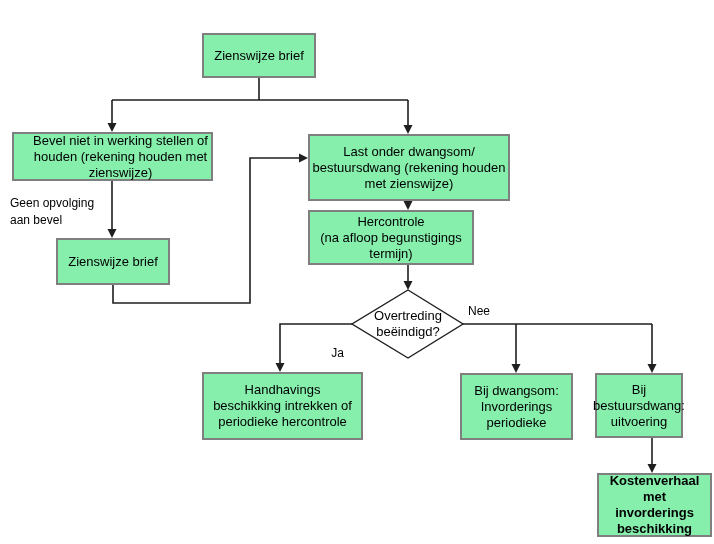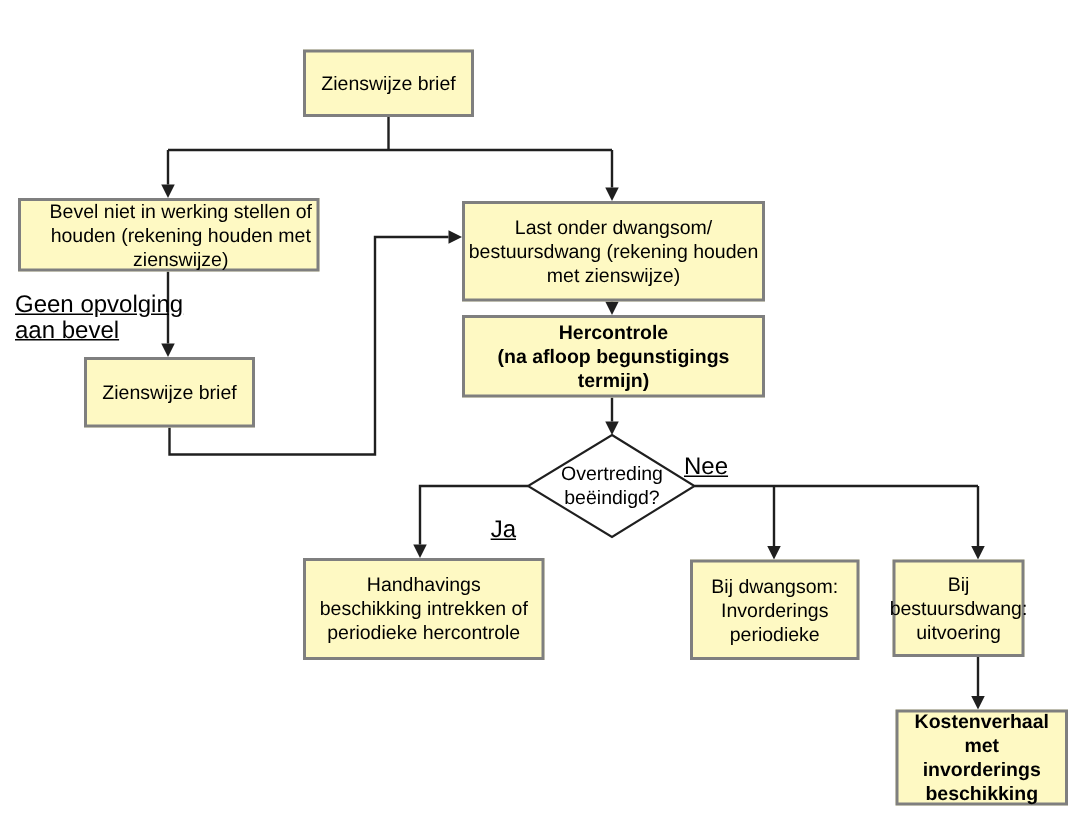--- a/index.html
+++ b/index.html
@@ -19,35 +19,34 @@
   }
   .layer{position:absolute;left:0;top:0;}
   .node{
     position:absolute;
     display:flex;align-items:center;justify-content:center;
     text-align:center;
     box-sizing:border-box;
   }
   .box{
     border:2px solid var(--box-border);
-    background:#fef9c3;
+    background:#86efac;
   }
   .label{
     white-space:pre-line;
     font-size:13px;
     line-height:16px;
     color:var(--text);
   }
   .edge-label{
     position:absolute;
-    font-size:16px;
+    font-size:12px;
     line-height:17px;
     white-space:pre-line;
     color:var(--text);
-    text-decoration:underline;
   }
   .edge-label.right{text-align:right;}
   svg .line{stroke:var(--line);stroke-width:1.6;fill:none;}
   svg .arrow{fill:var(--line);stroke:none;}
   svg .diamond{stroke:var(--line);stroke-width:1.4;fill:#ffffff;}
 </style>
 </head>
 <body>
 
 <div class="canvas">
@@ -96,21 +95,21 @@
   <div class="node box" style="left:308px;top:134px;width:202px;height:67px;">
     <span class="label">Last onder dwangsom/
 bestuursdwang (rekening houden
 met zienswijze)</span>
   </div>
 
   <div class="node box" style="left:56px;top:238px;width:114px;height:47px;">
     <span class="label">Zienswijze brief</span>
   </div>
 
-  <div class="node box" style="left:308px;top:210px;width:202px;height:55px;font-weight:bold;">
+  <div class="node box" style="left:308px;top:210px;width:166px;height:55px;">
     <span class="label">Hercontrole
 (na afloop begunstigings
 termijn)</span>
   </div>
 
   <div class="node box" style="left:202px;top:372px;width:161px;height:68px;">
     <span class="label">Handhavings
 beschikking intrekken of
 periodieke hercontrole</span>
   </div>
@@ -136,15 +135,15 @@
     <span class="label">Kostenverhaal met
 invorderings
 beschikking</span>
   </div>
 
   <div class="edge-label" style="left:10px;top:195px;width:130px;">Geen opvolging
 aan bevel</div>
 
   <div class="edge-label right" style="left:318px;top:303px;width:26px;margin-top:42px;">Ja</div>
 
-  <div class="edge-label" style="left:456px;top:303px;width:40px;">Nee</div>
+  <div class="edge-label" style="left:468px;top:303px;width:40px;">Nee</div>
 
 </div>
 
 </body></html>

